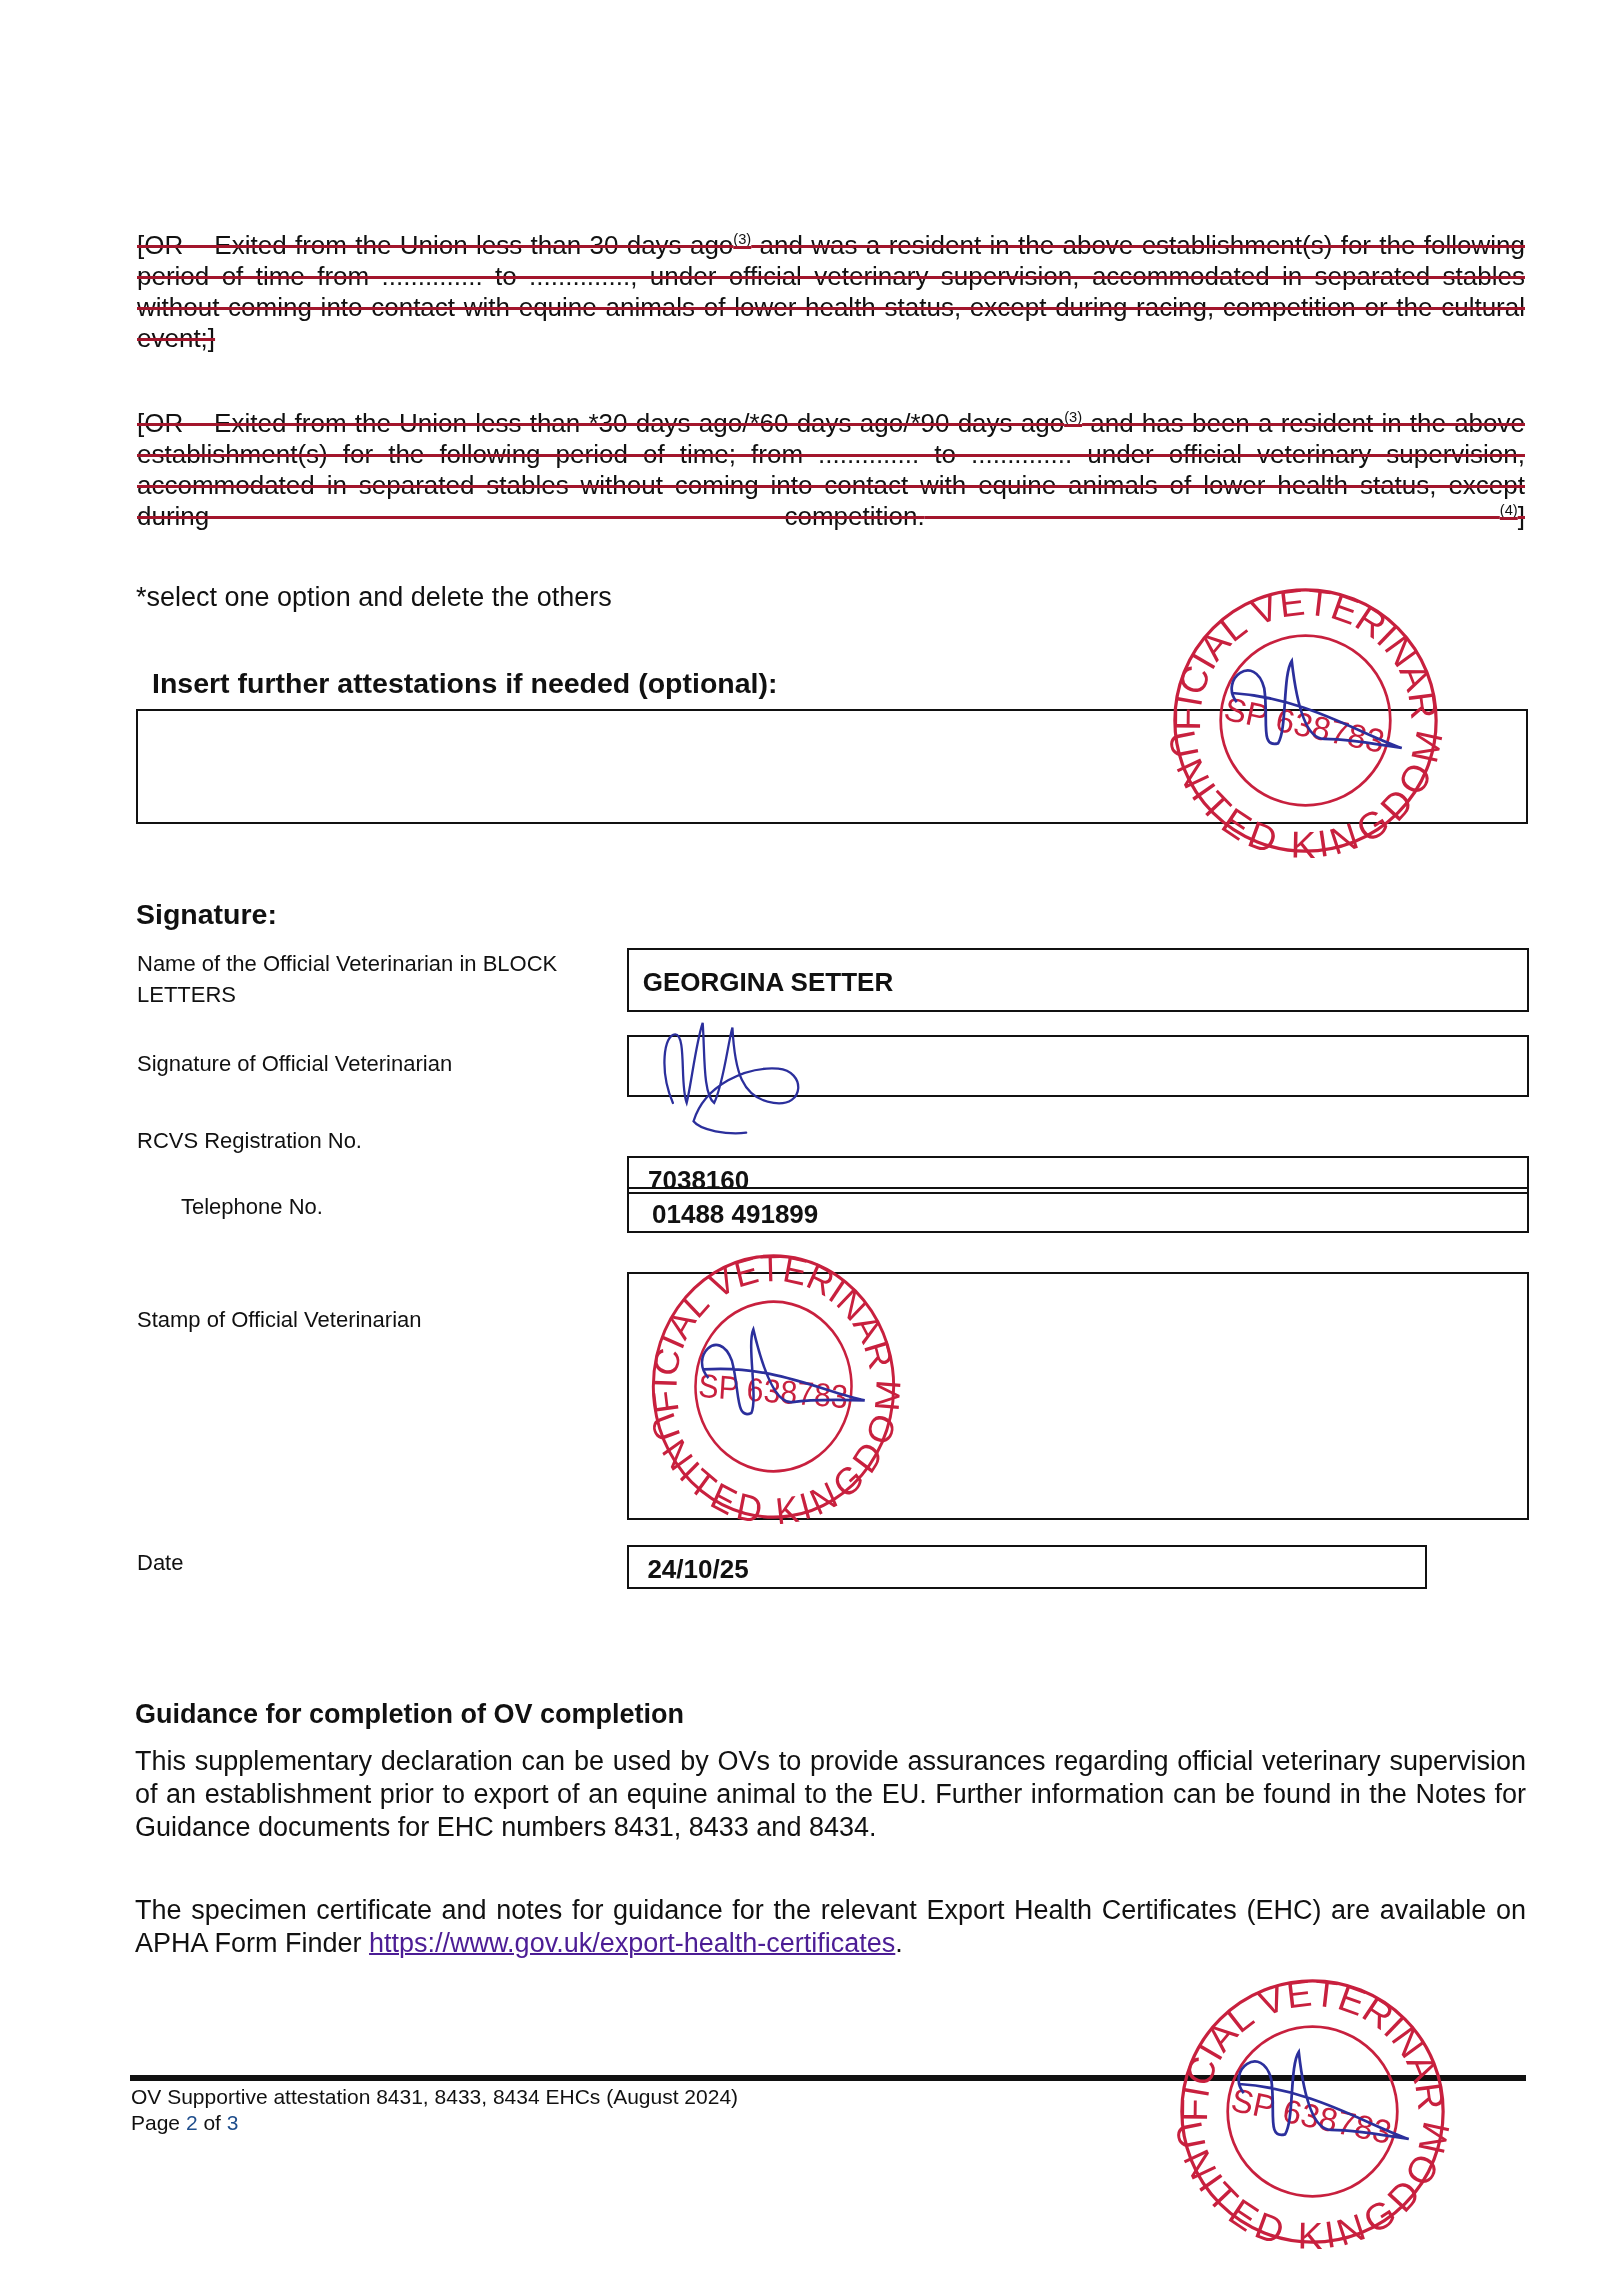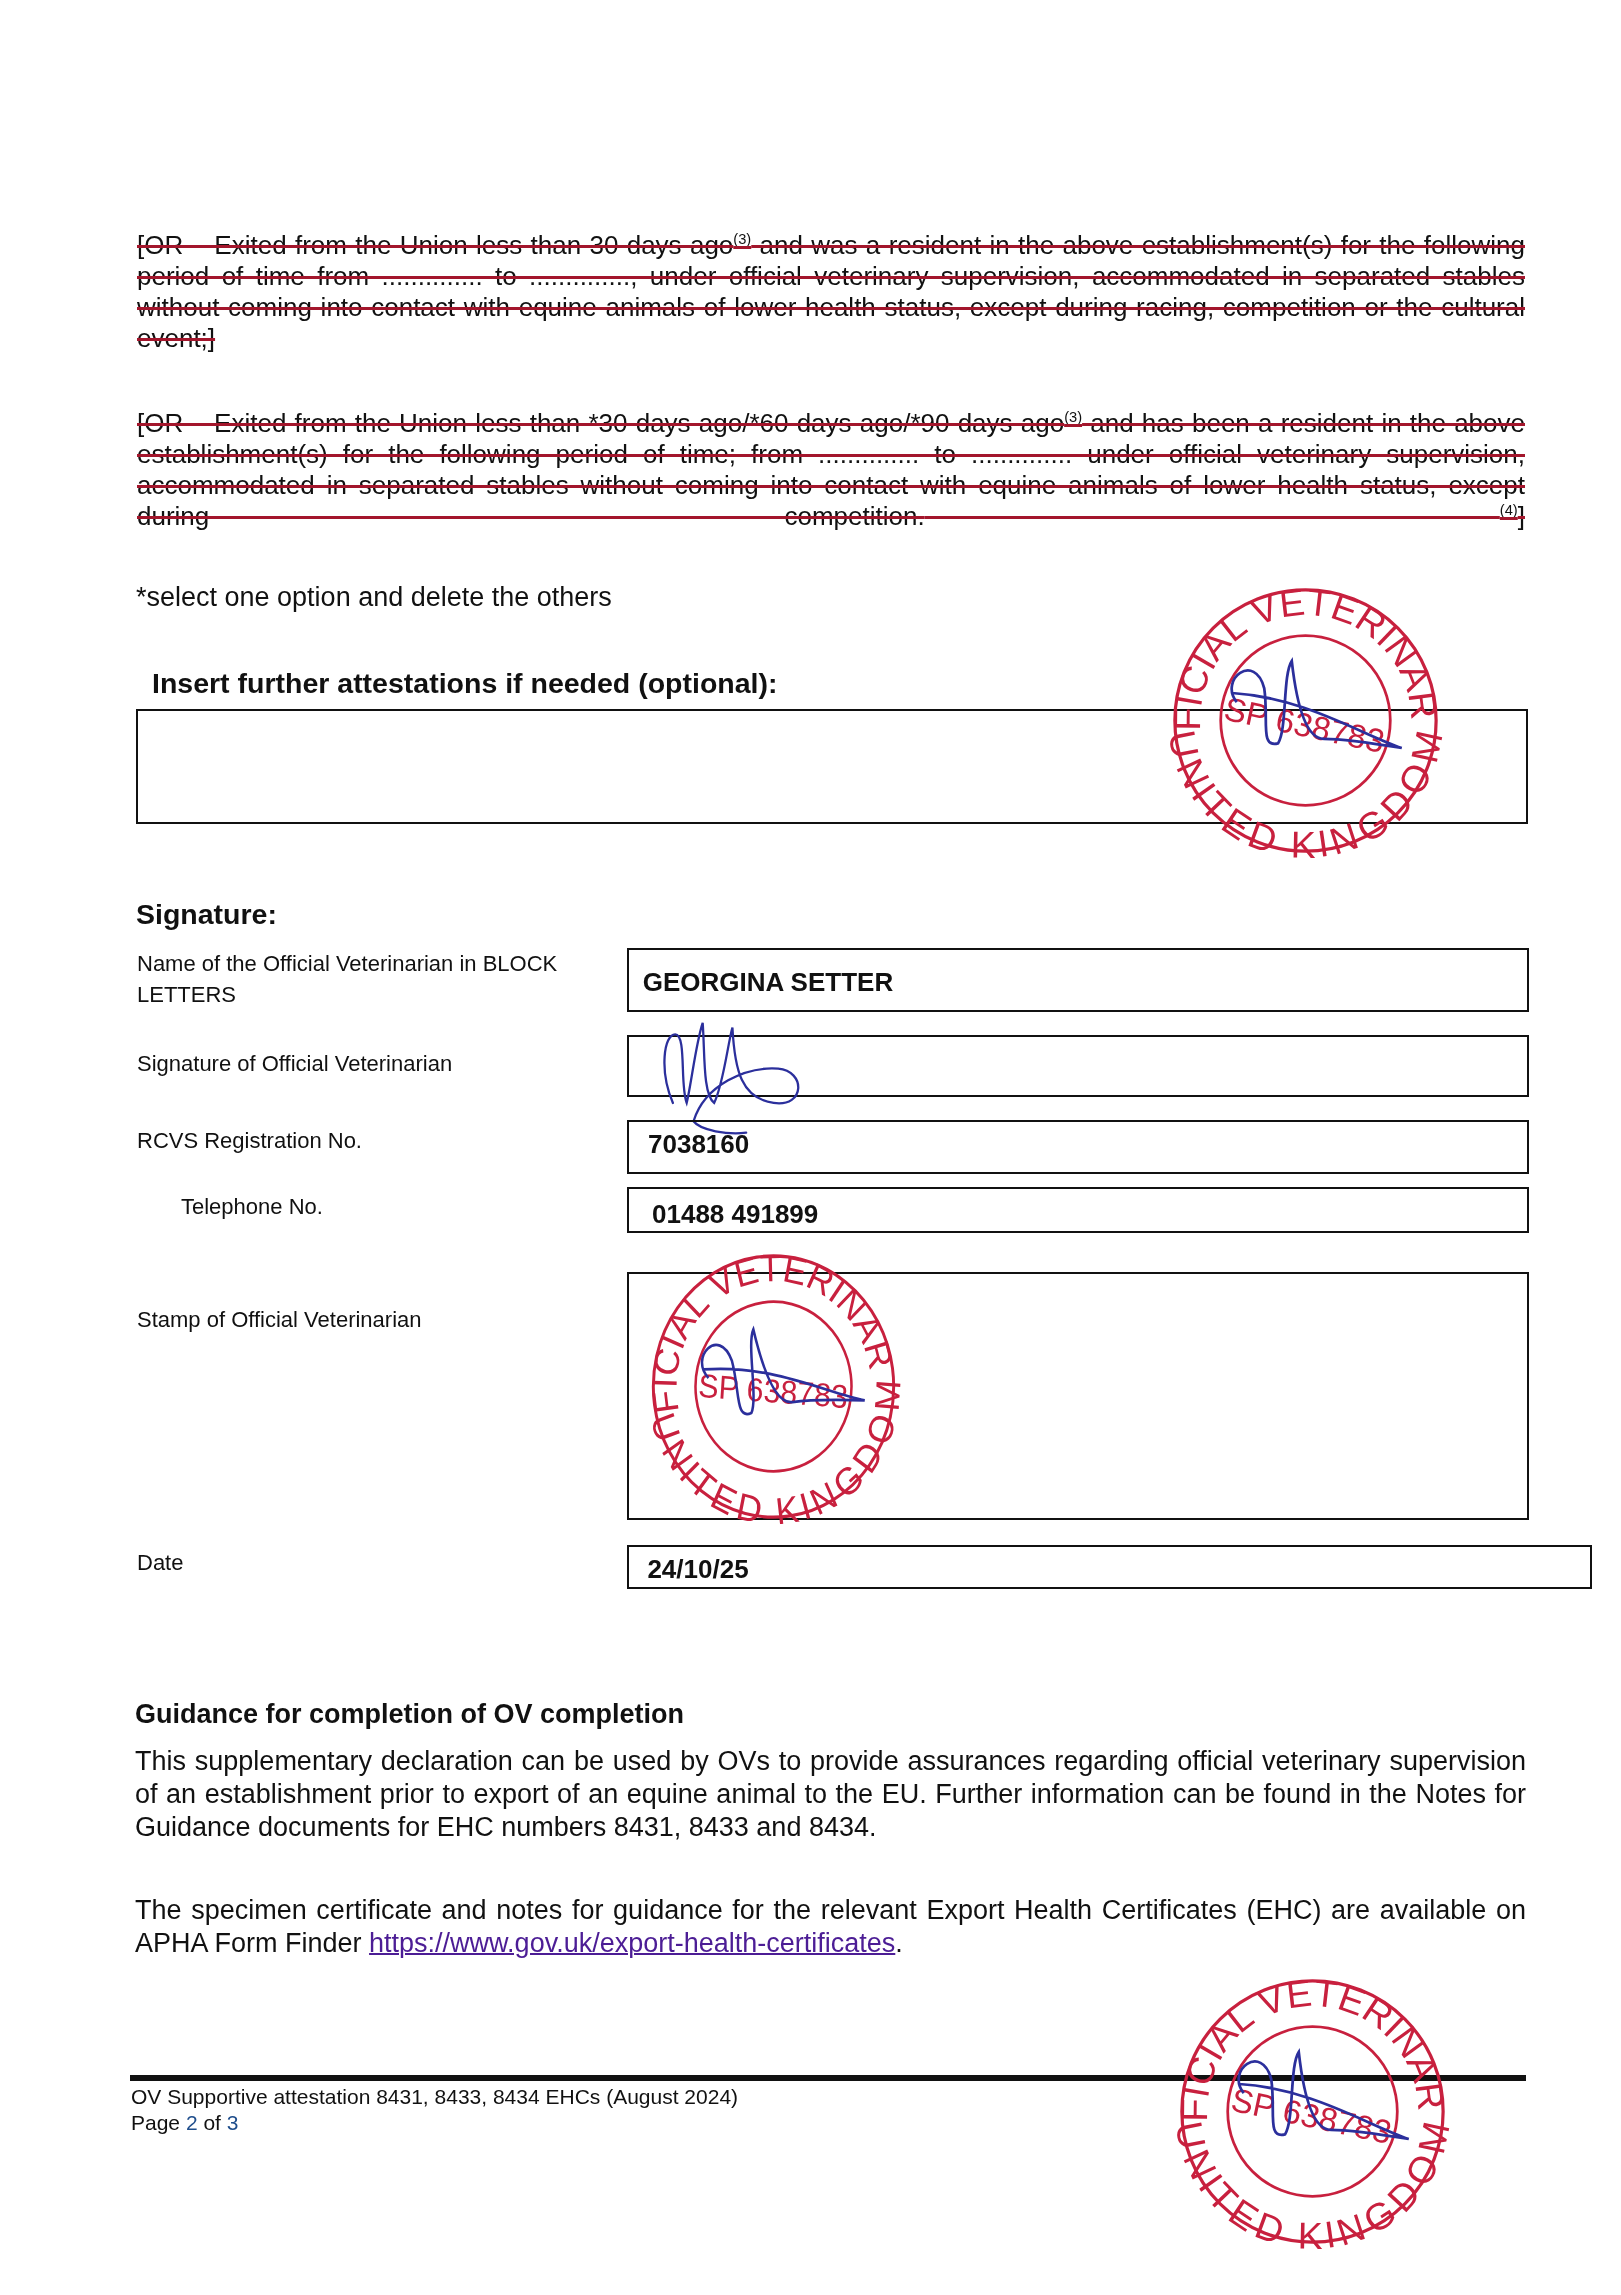--- a/index.html
+++ b/index.html
@@ -48,34 +48,34 @@
 </div>
 
 <div class="label" style="top:1048px;">Signature of Official Veterinarian</div>
 <div class="box" style="left:627px; top:1035px; width:902px; height:62px;">
   <svg class="abs" style="left:25px; top:-20.7px;" width="285" height="119" viewBox="0 0 620 260">
     <path d="M40 190 C 10 120, 20 40, 45 40 C 70 40, 55 150, 70 190 C 80 150, 90 60, 105 15 C 110 80, 105 170, 130 190 C 150 150, 160 60, 170 25 C 175 120, 190 180, 260 190 C 330 200, 330 120, 270 115 C 200 110, 110 150, 85 230 C 100 250, 160 260, 200 255" fill="none" stroke="#2b2f9c" stroke-width="5" stroke-linecap="round"></path>
   </svg>
 </div>
 
 <div class="label" style="top:1125px;">RCVS Registration No.</div>
-<div class="box" style="left:627px; top:1120px; width:902px; height:54px;">
+<div class="box" style="left:627px; top:1156px; width:902px; height:38px;">
   <span class="value" style="left:19px; top:7.3px;">7038160</span>
 </div>
 
 <div class="label" style="top:1191px;margin-left:44px;">Telephone No.</div>
 <div class="box" style="left:627px; top:1187px; width:902px; height:46px;">
   <span class="value" style="left:23px; top:10px;">01488 491899</span>
 </div>
 
 <div class="label" style="top:1268px;margin-top:36px;">Stamp of Official Veterinarian</div>
 <div class="box" style="left:627px; top:1272px; width:902px; height:248px;"></div>
 
 <div class="label" style="top:1547px;">Date</div>
-<div class="box" style="left:627px; top:1545px; width:965px; height:44px;">
+<div class="box" style="left:627px; top:1545px; width:800px; height:44px;">
   <span class="value" style="left:18.4px; top:7.3px;">24/10/25</span>
 </div>
 
 <div class="abs" style="left:135px; top:1699px; font-weight:bold; font-size:27px;">Guidance for completion of OV completion</div>
 <div class="body-text" style="top:1745px;">This supplementary declaration can be used by OVs to provide assurances regarding official veterinary supervision of an establishment prior to export of an equine animal to the EU. Further information can be found in the Notes for Guidance documents for EHC numbers 8431, 8433 and 8434.</div>
 <div class="body-text" style="top:1894px;">
   <span>The specimen certificate and notes for guidance for the relevant Export Health Certificates (EHC) are available on APHA Form Finder </span><a class="link" href="#">https://www.gov.uk/export-health-certificates</a><span>.</span>
 </div>
 
 <div class="footer-rule"></div>

